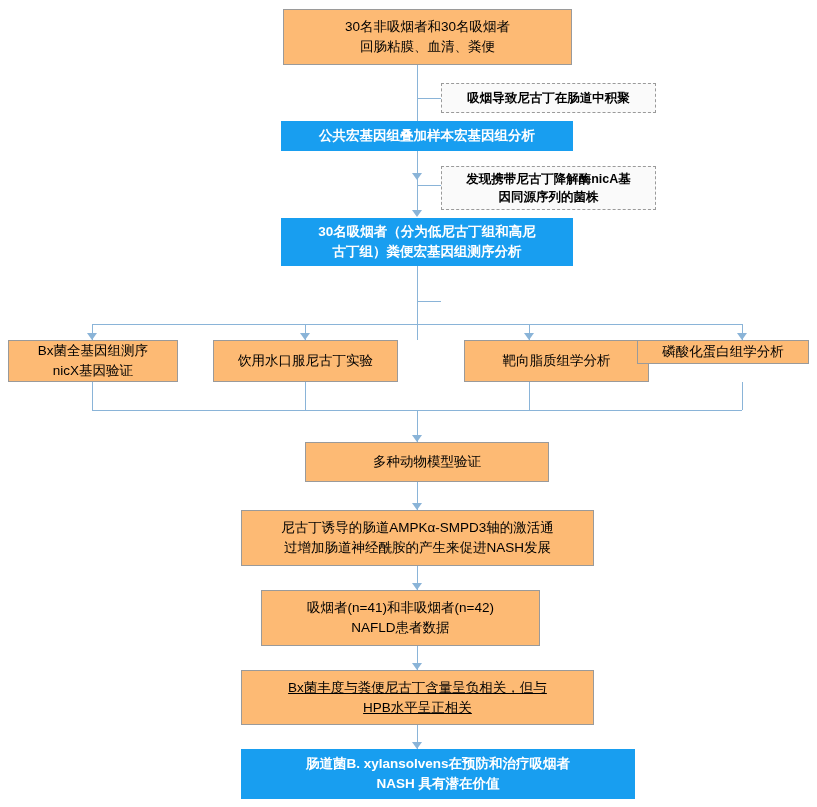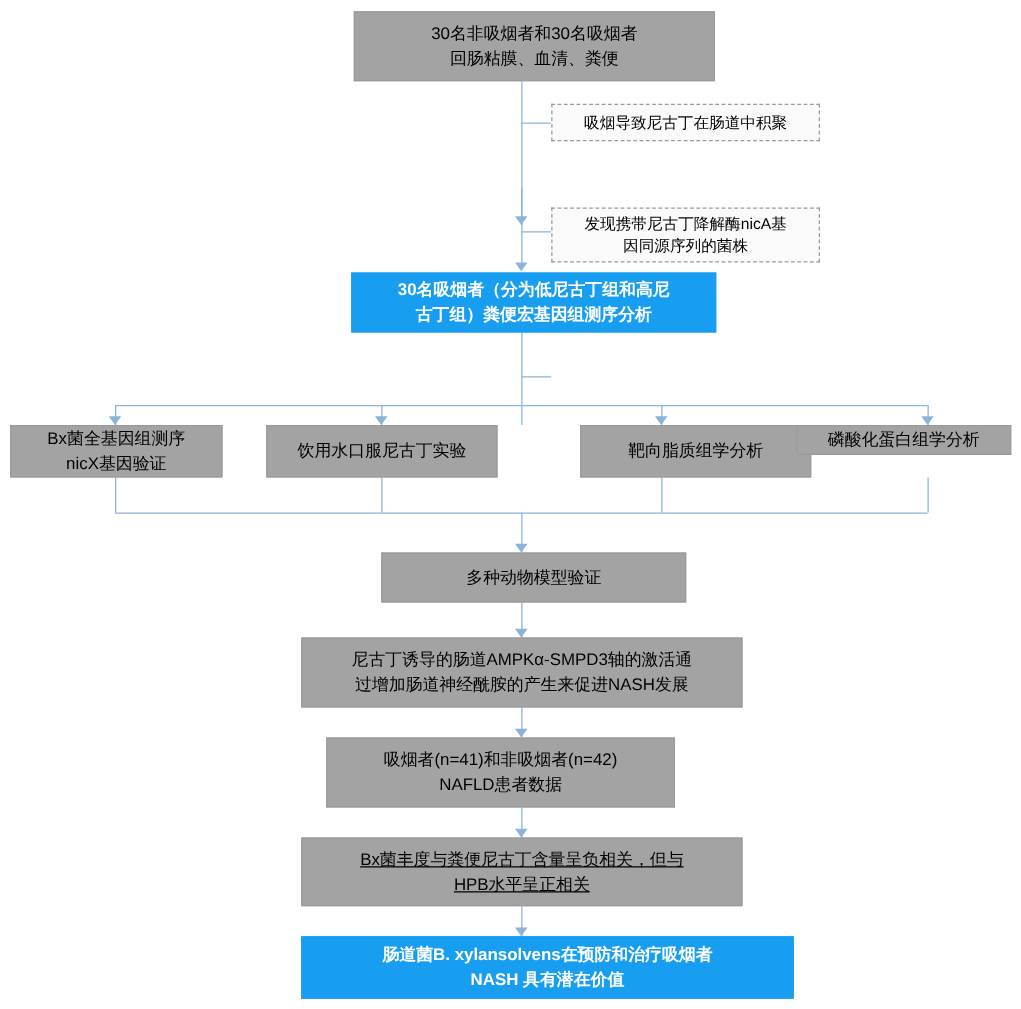--- a/index.html
+++ b/index.html
@@ -25,34 +25,35 @@
     box-sizing: border-box;
     display: flex;
     align-items: center;
     justify-content: center;
     text-align: center;
     font-size: 13.5px;
     line-height: 20px;
     padding: 4px 6px;
   }
   .node.solid {
-    background: #a3a3a3;
+    background: #fdba74;
     border: 1px solid #9a9a9a;
   }
   .node.blue {
     background: #189ef0;
     border: 1px solid #189ef0;
     color: #ffffff;
     font-weight: bold;
   }
   .node.dashed {
     background: #fafafa;
     border: 1px dashed #9a9a9a;
     font-size: 12.5px;
     line-height: 18px;
+    font-weight: bold;
   }
   .node .txt {
     display: block;
     white-space: pre-line;
   }
   .conn {
     position: absolute;
     background: #8ab4d8;
   }
   .conn.v { width: 1px; }
@@ -114,20 +115,23 @@
 
   <div class="node solid" style="left:283px; top:9px; width:289px; height:56px;">
     <span class="txt">30名非吸烟者和30名吸烟者
 回肠粘膜、血清、粪便</span>
   </div>
 
   <div class="node dashed" style="left:441px; top:83px; width:215px; height:30px;">
     <span class="txt">吸烟导致尼古丁在肠道中积聚</span>
   </div>
 
+  <div class="node blue" style="left:281px; top:121px; width:292px; height:30px;">
+    <span class="txt">公共宏基因组叠加样本宏基因组分析</span>
+  </div>
 
   <div class="node dashed" style="left:441px; top:166px; width:215px; height:44px;">
     <span class="txt">发现携带尼古丁降解酶nicA基
 因同源序列的菌株</span>
   </div>
 
   <div class="node blue" style="left:281px; top:218px; width:292px; height:48px;">
     <span class="txt">30名吸烟者（分为低尼古丁组和高尼
 古丁组）粪便宏基因组测序分析</span>
   </div>

